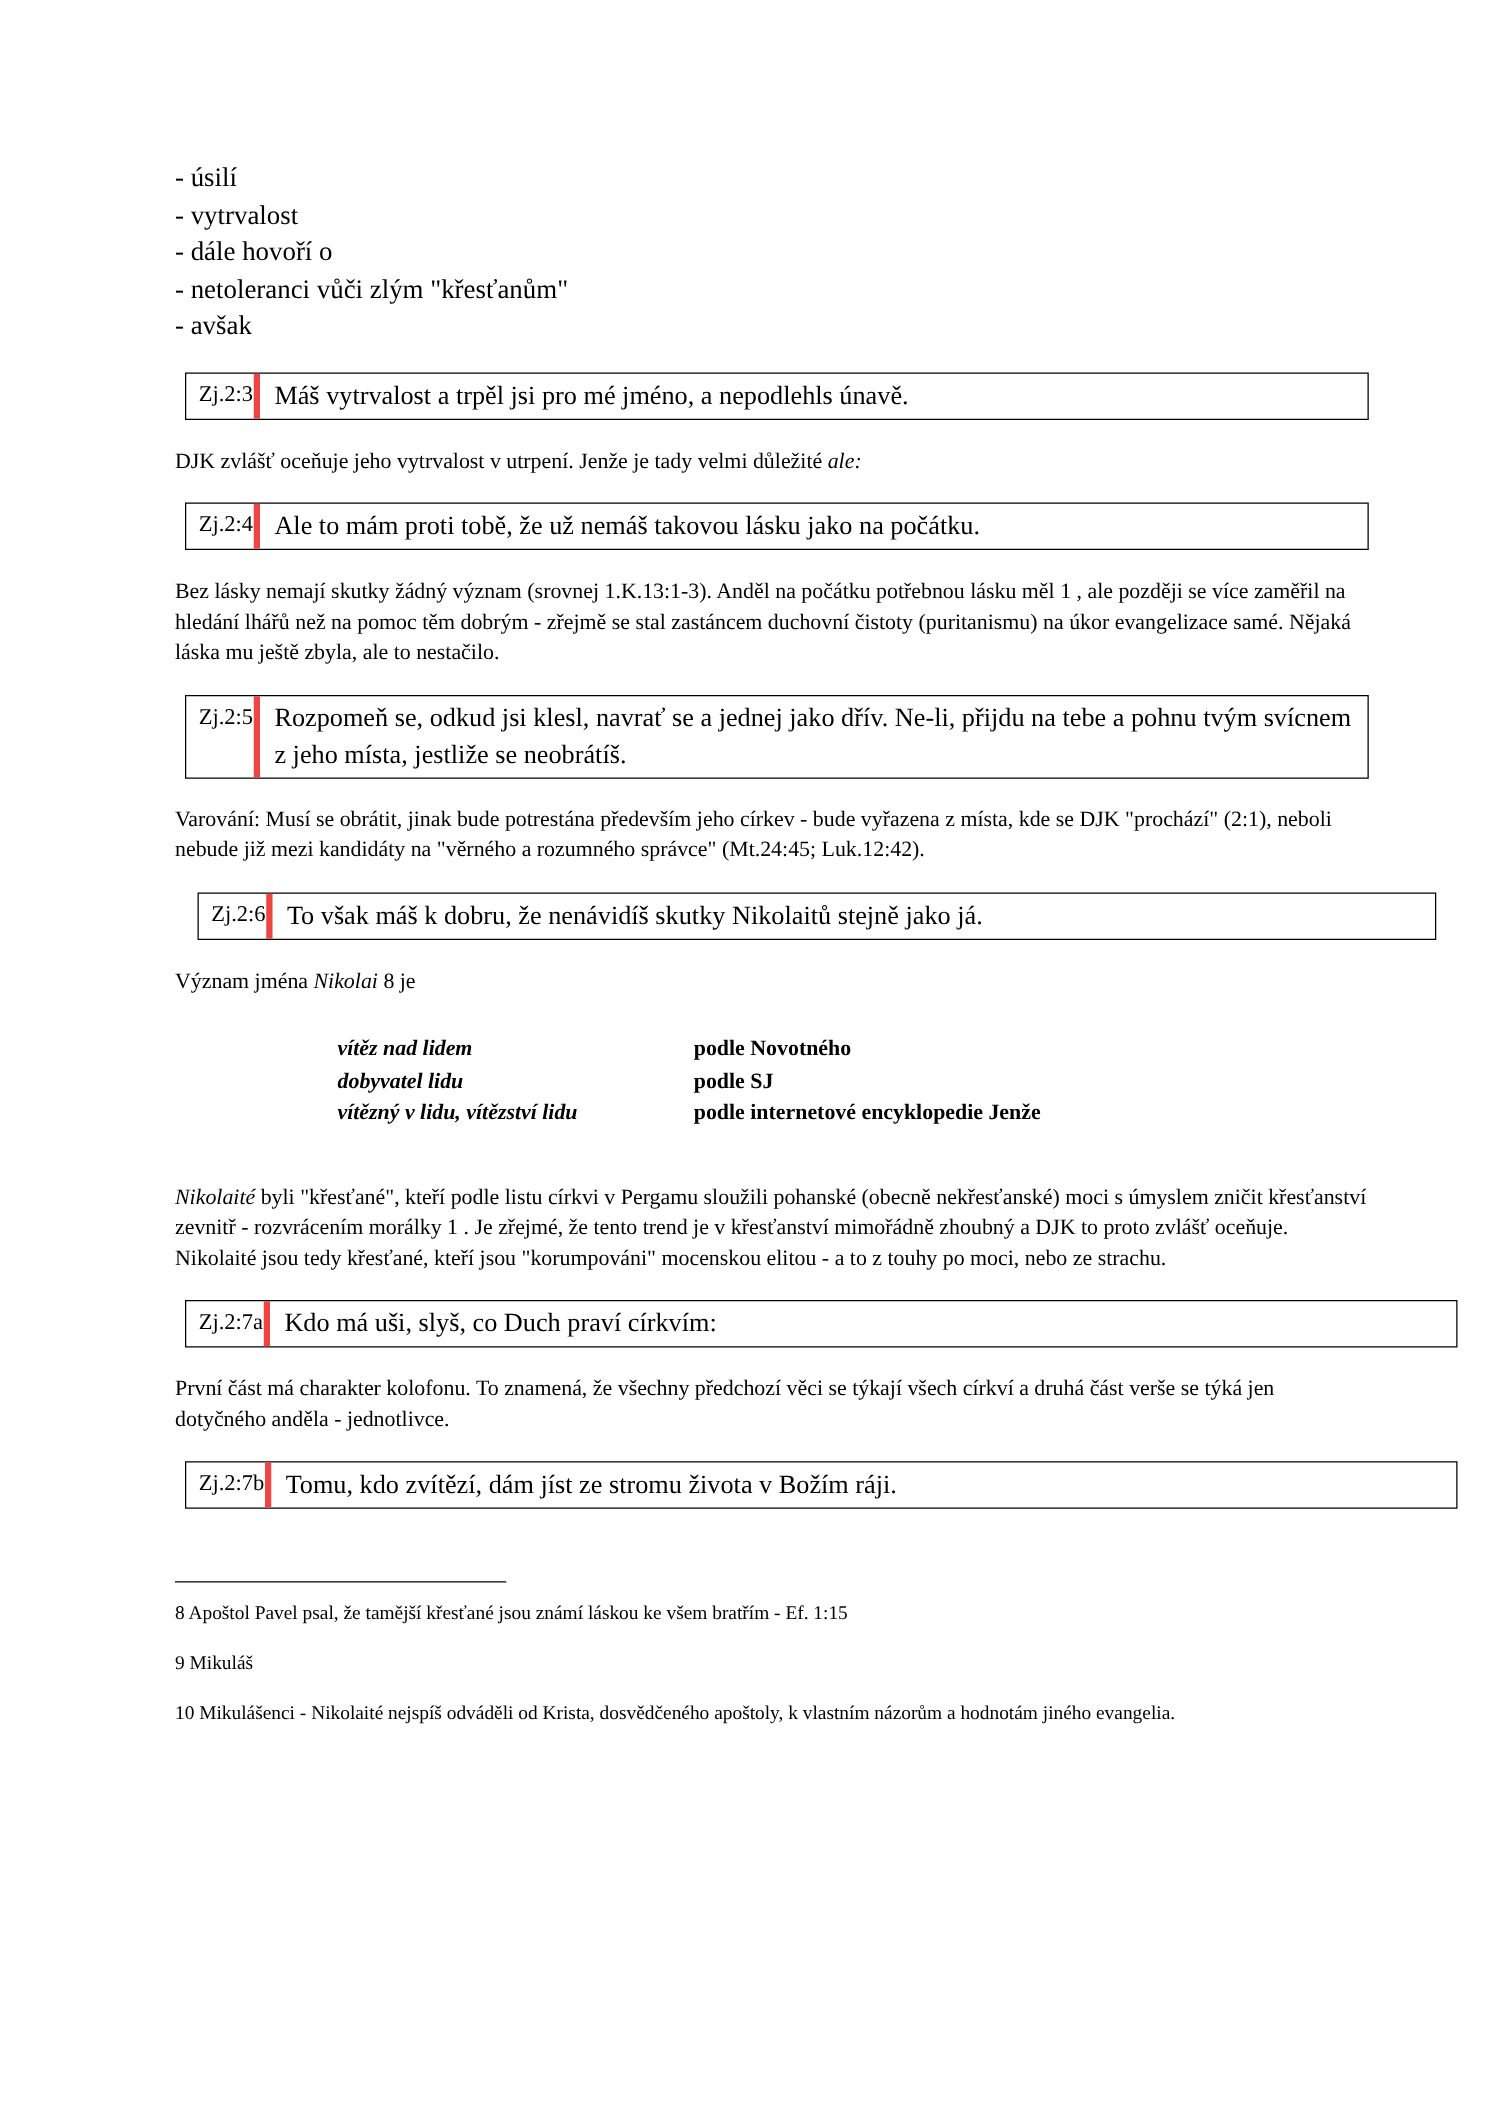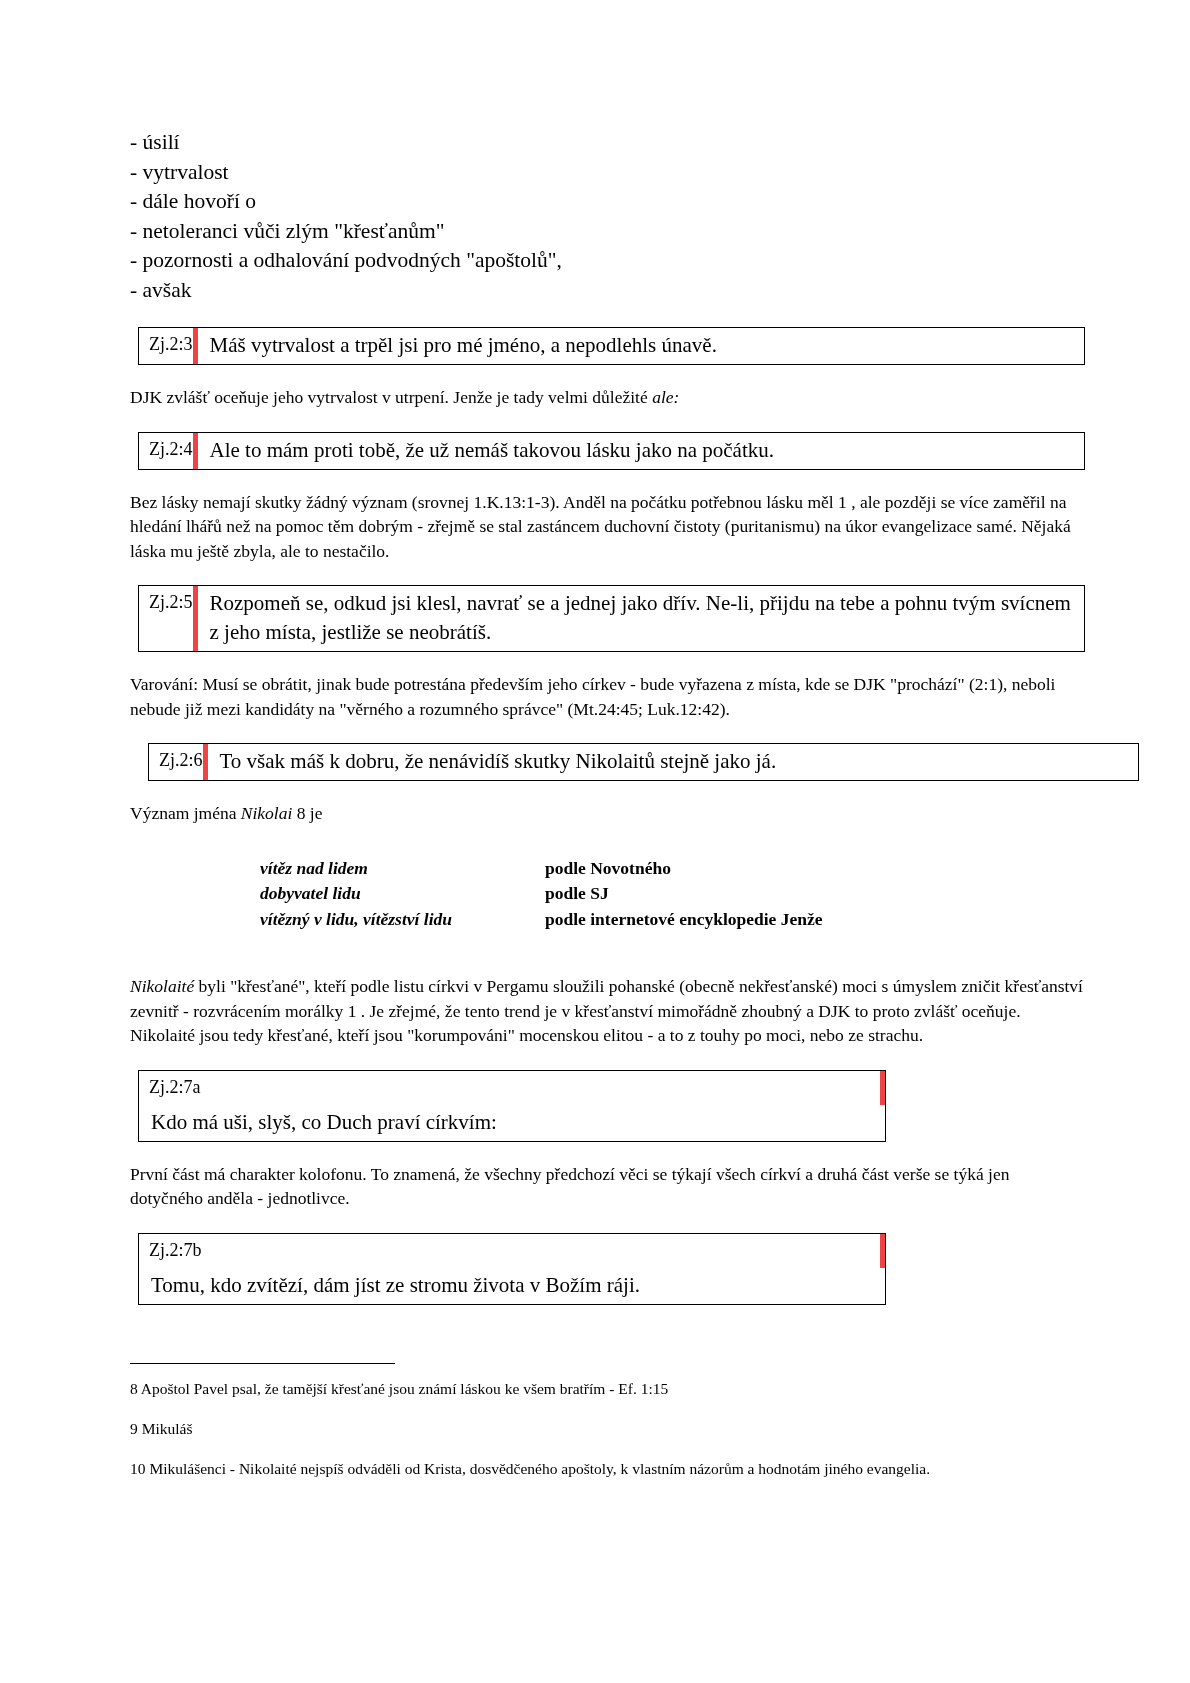--- a/index.html
+++ b/index.html
@@ -17,21 +17,21 @@
   .page {
     position: absolute;
     left: 0; top: 0;
     width: 1190px;
     height: 1683px;
     padding: 0;
     box-sizing: border-box;
   }
   .content {
     position: absolute;
-    left: 130px;
+    left: 140px;
     top: 128px;
     width: 955px;
   }
 
   
   .lead-lines {
     font-size: 21.5px;
     line-height: 29.5px;
   }
   .lead-lines div {
@@ -60,21 +60,21 @@
     flex: 0 0 auto;
   }
   .verse-box .txt {
     padding: 3px 8px 4px 12px;
     font-size: 21px;
     line-height: 29px;
     flex: 1 1 auto;
   }
   .verse-box.indent1 { margin-left: 8px; width: 947px; }
   .verse-box.indent2 { margin-left: 18px; width: 991px; }
-  .verse-box.indent3 { margin-left: 8px; width: 748px; flex-direction: column; }
+  .verse-box.indent3 { margin-left: 8px; width: 1018px; }
 
   
   .para {
     font-size: 17.5px;
     line-height: 24.5px;
     margin-top: 20px;
     text-align: left;
   }
   em.it { font-style: italic; }
 
@@ -119,21 +119,20 @@
 <body>
 
 <div class="page">
   <div class="content">
 
     <div class="lead-lines">
       <div>- úsilí</div>
       <div>- vytrvalost</div>
       <div>- dále hovoří o</div>
       <div>- netoleranci vůči zlým "křesťanům"</div>
-      <div>- pozornosti a odhalování podvodných "apoštolů",</div>
       <div>- avšak</div>
     </div>
 
     <div class="verse-box indent1">
       <div class="ref">Zj.2:3</div>
       <div class="txt">Máš vytrvalost a trpěl jsi pro mé jméno, a nepodlehls únavě.</div>
     </div>
 
     <div class="para">
       <span>DJK zvlášť oceňuje jeho vytrvalost v utrpení. Jenže je tady velmi důležité </span><em class="it">ale:</em>

